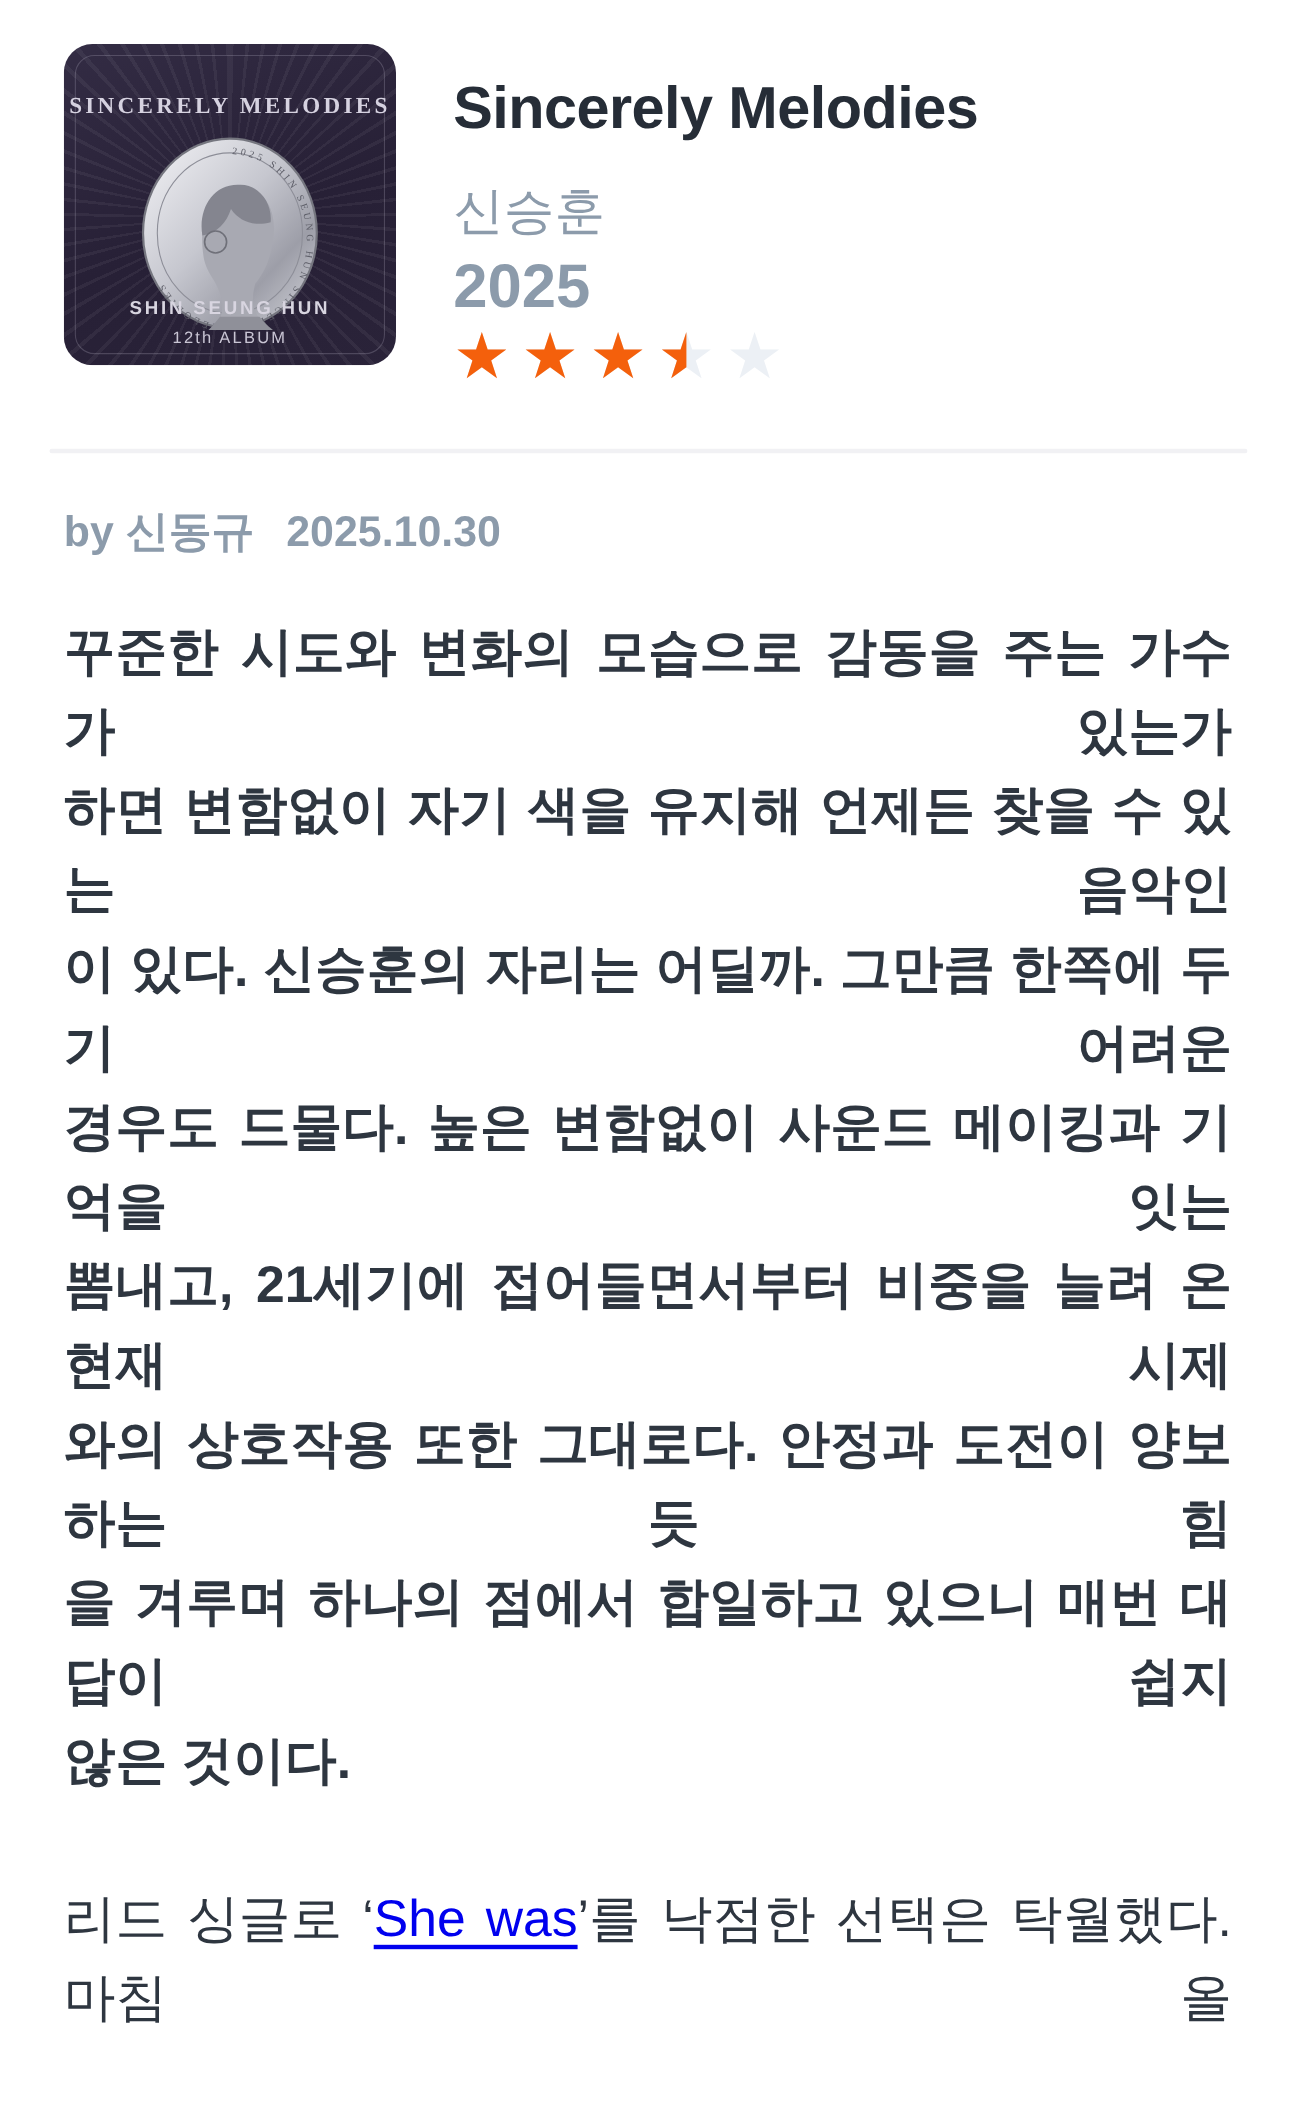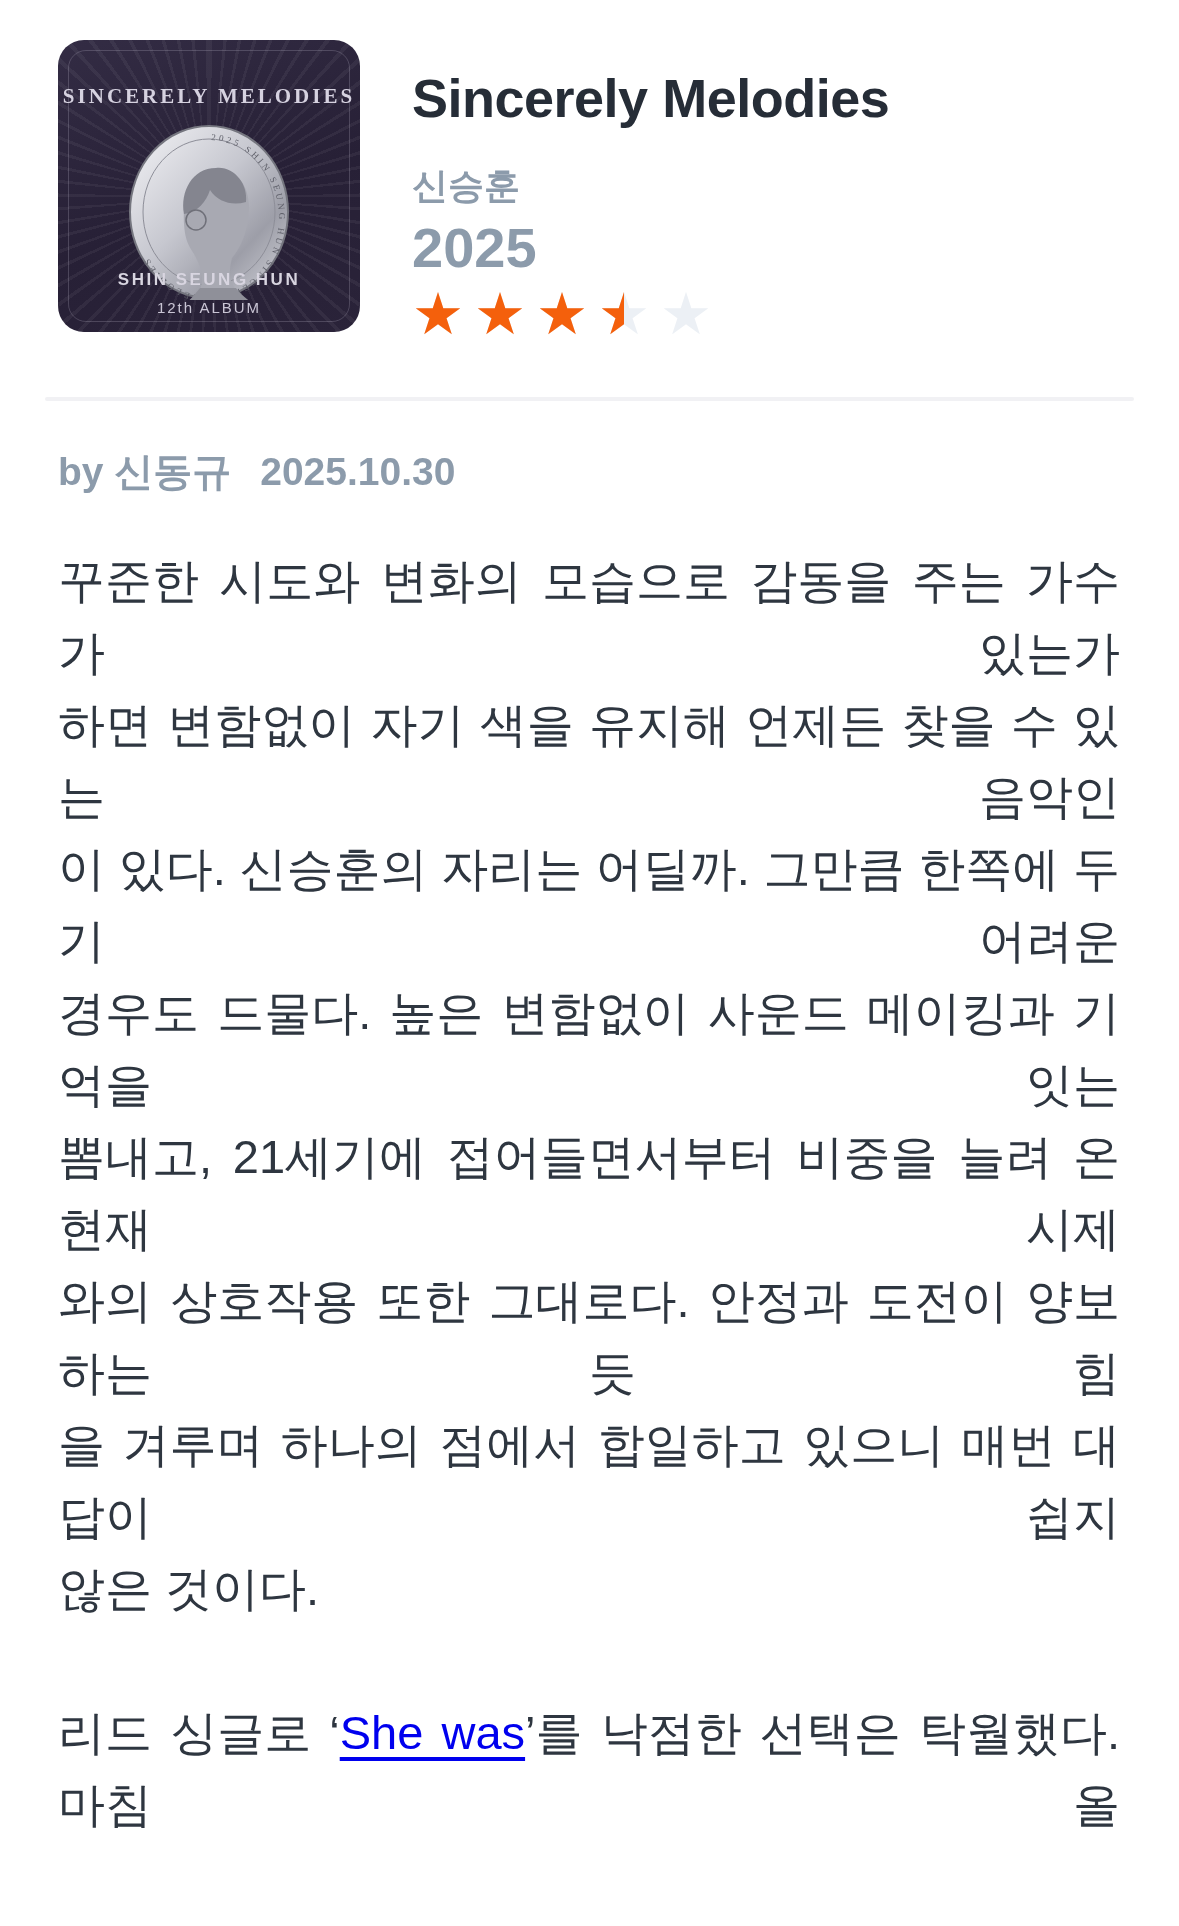--- a/index.html
+++ b/index.html
@@ -32,39 +32,39 @@
     font-family:Liberation Sans, sans-serif; color:#D8D5E0;
   }
   .cover-bottom .l1 { font-size:17px; font-weight:600; letter-spacing:2.5px; }
   .cover-bottom .l2 { font-size:15px; letter-spacing:2px; margin-top:9px; color:#C9C5D4; }
 
   .meta { padding-left:52px; min-width:0; }
   .album-title {
     margin:26px 0 0 0; font-size:54px; line-height:1.2; font-weight:700;
     letter-spacing:-0.5px; color:var(--title-color,#262D37);
   }
-  .artist { margin-top:34px; font-size:36px; line-height:1.15; font-weight:700; color:var(--meta-color,#8C9BAB); }
+  .artist { margin-top:34px; font-size:46px; line-height:1.15; font-weight:400; color:var(--meta-color,#8C9BAB); }
   .year   { margin-top:10px; font-size:56px; line-height:1.15; font-weight:600; color:var(--meta-color,#8C9BAB); }
 
   .stars { margin-top:4px; white-space:nowrap; }
   .star { position:relative; display:inline-block; font-size:58px; line-height:1; margin-right:10px; }
   .star-bg { color:var(--star-empty,#ECF0F5); }
   .star-fg {
     position:absolute; left:0; top:0; height:100%; overflow:hidden;
     white-space:nowrap; color:var(--star-filled,#F4600C);
   }
 
   
   .divider { margin:54px 45px 0 45px; height:4px; background:#F1F1F4; border-radius:2px; }
   .byline { margin:44px 58px 0 58px; font-size:39px; font-weight:700; color:var(--meta-color,#8C9BAB); }
   .byline .date { margin-left:18px;text-align:right; }
 
   
   .review { padding:0 59px 40px 58px; }
-  .para:first-child { margin-top:46px; }
+  .para:first-child { margin-top:46px;font-weight:bold; }
   .para + .para { margin-top:72px; }
   .line {
     font-size:47px; line-height:72px; color:var(--body-color,#2E3640);
     text-align:justify; text-align-last:justify;
   }
   .line.last { text-align-last:left; }
   .songlink {
     color:var(--link-color,#0000EE); text-decoration:underline;
     text-decoration-thickness:4px; text-underline-offset:8px;
   }

